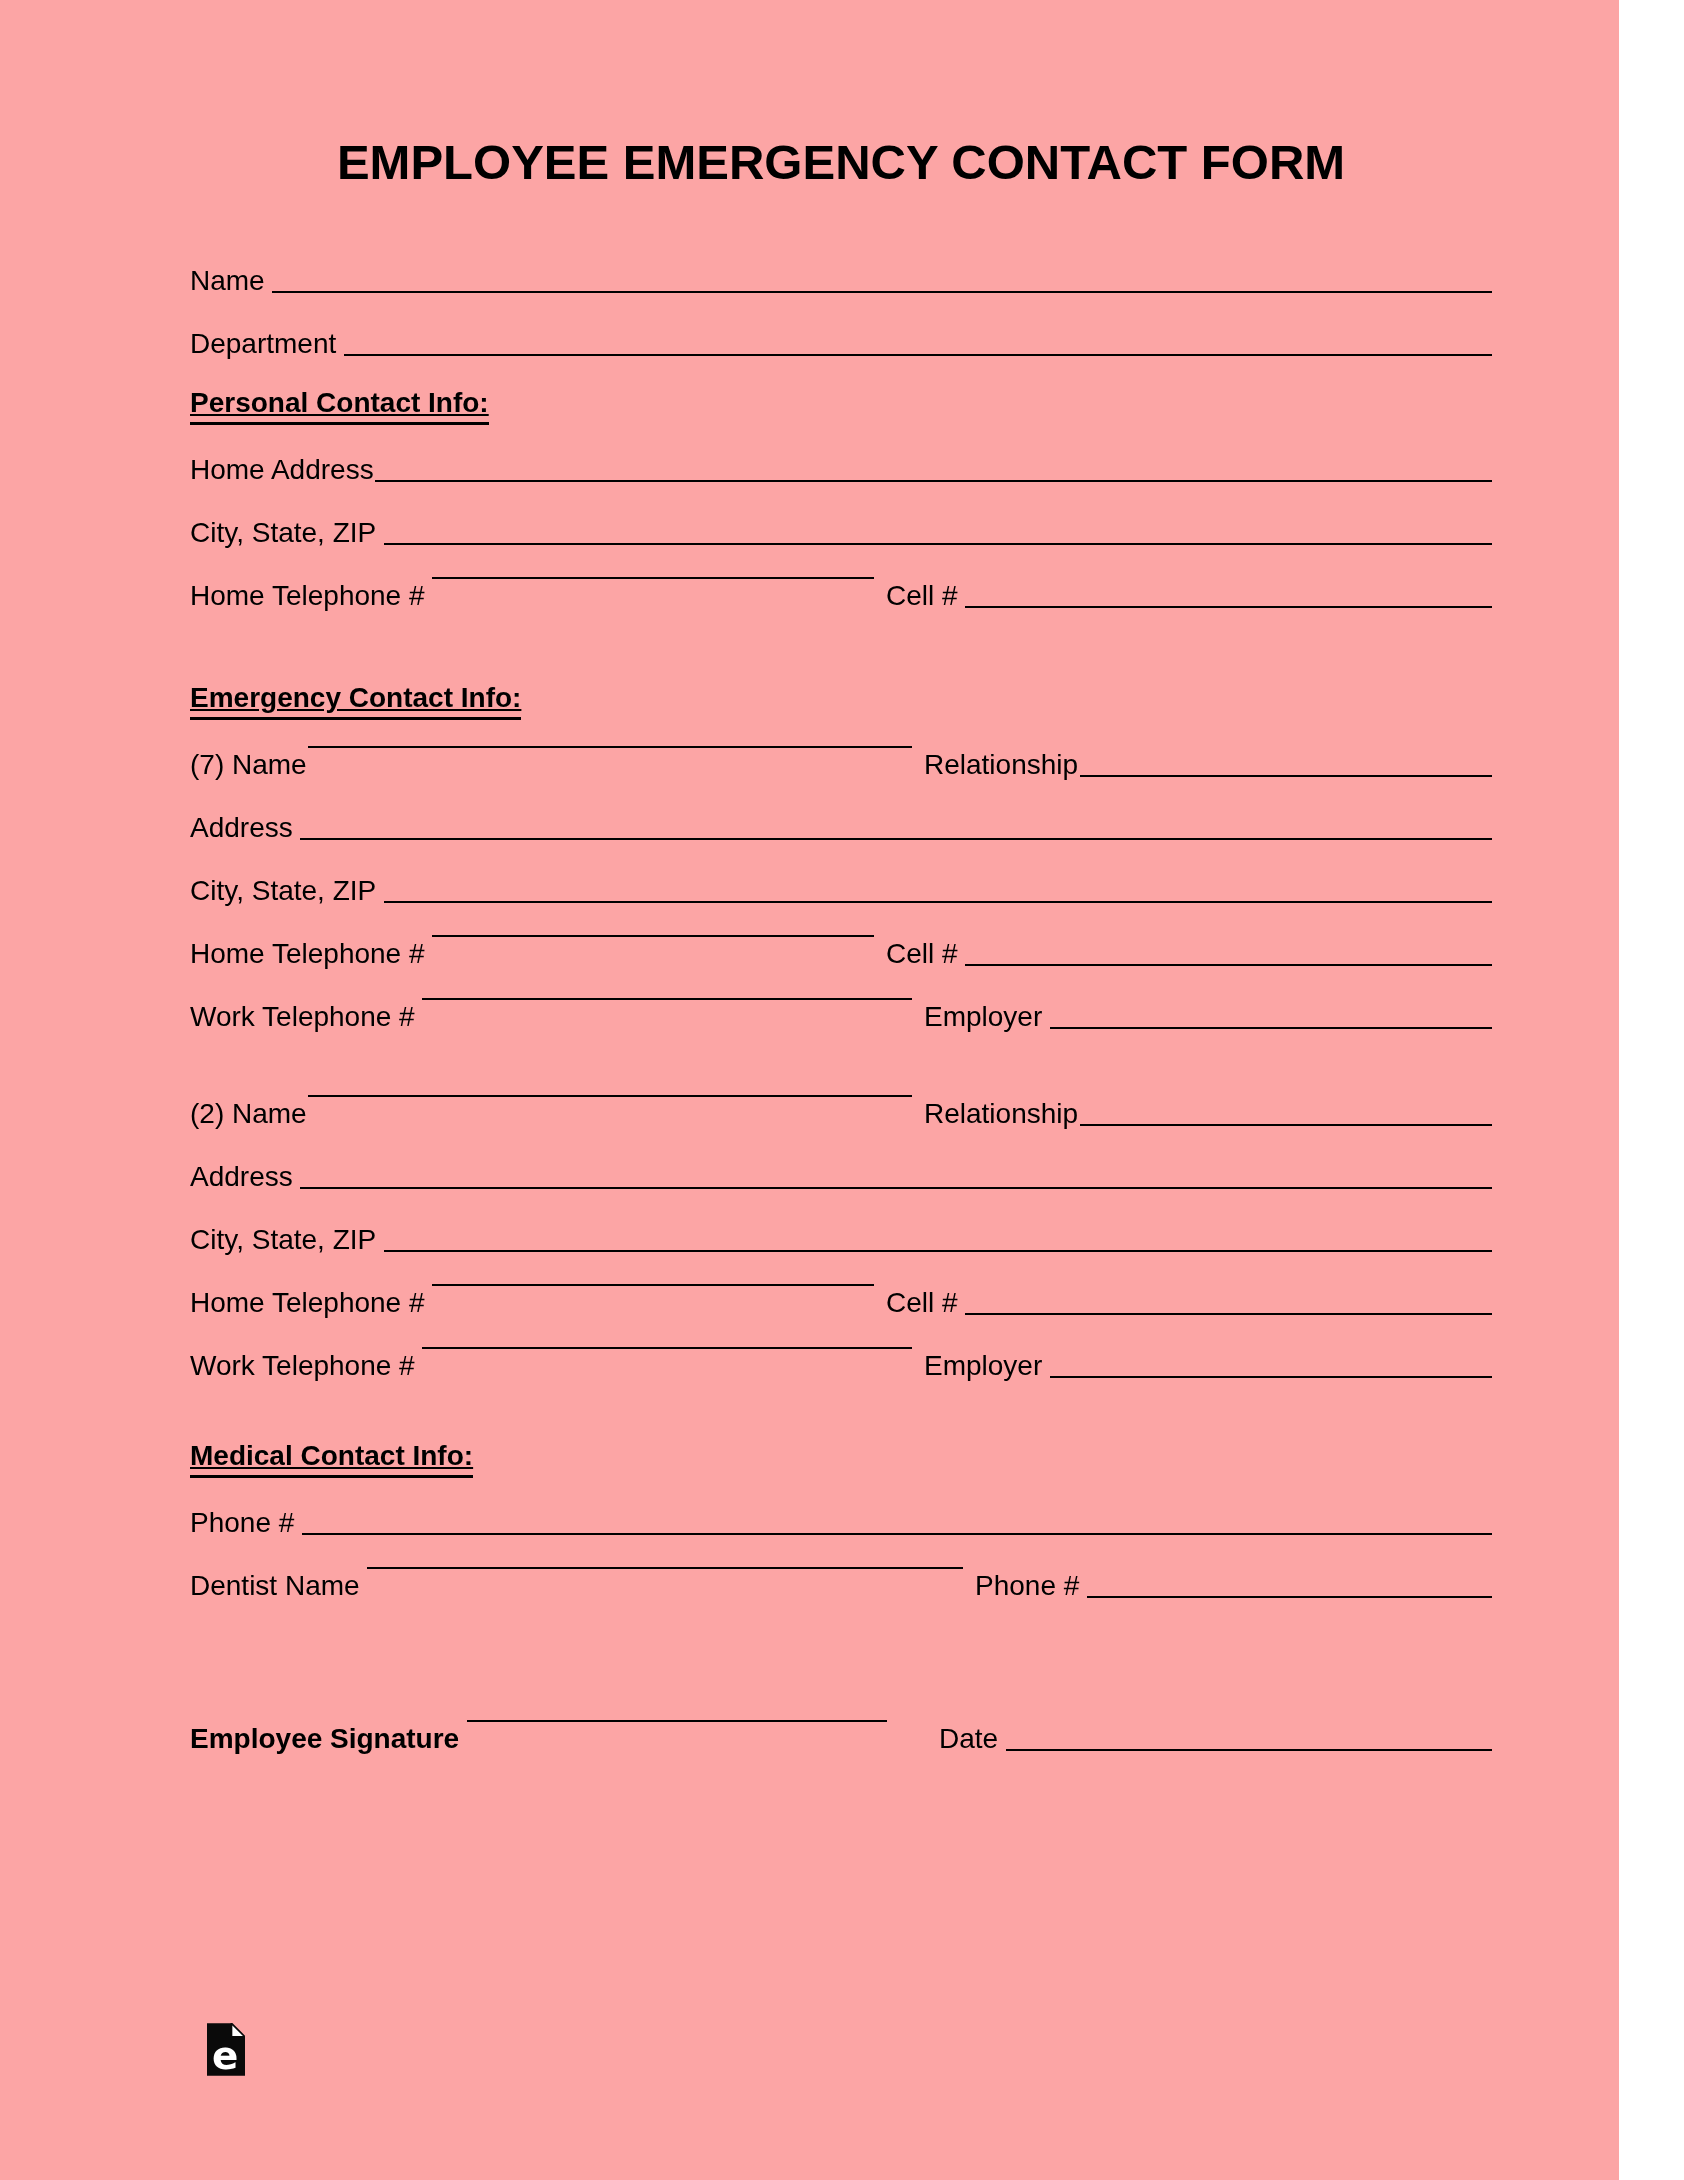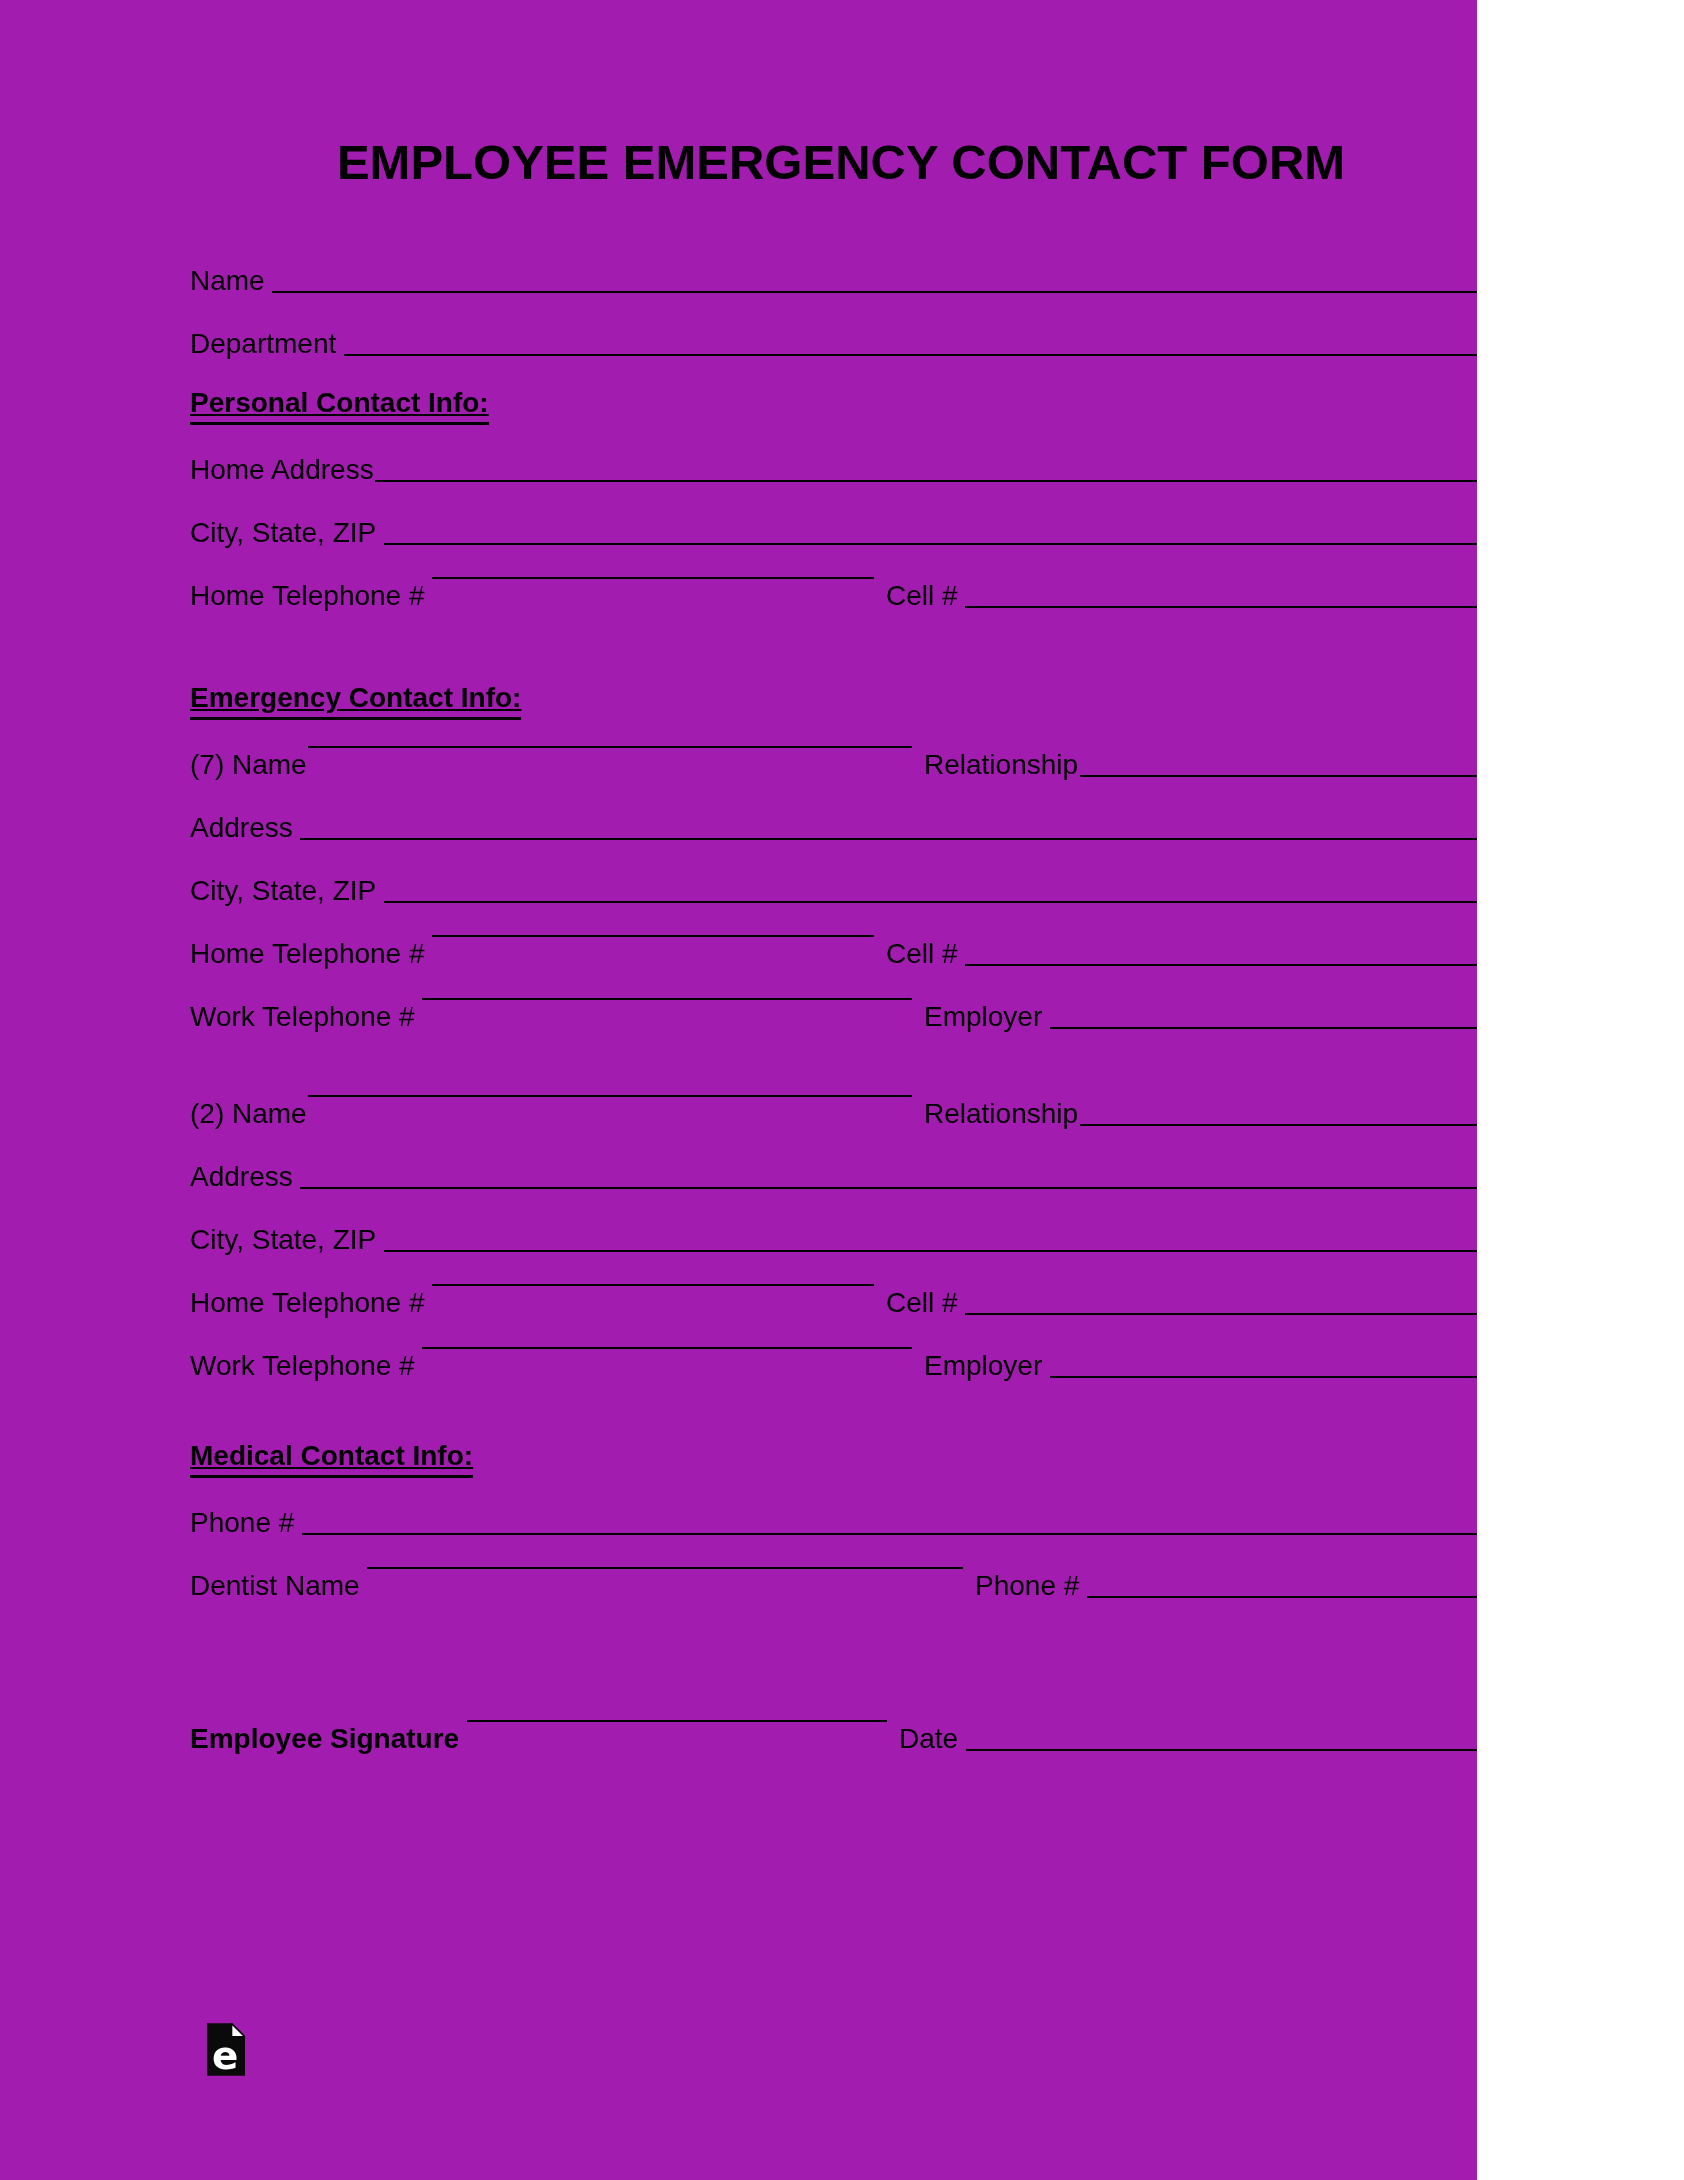--- a/index.html
+++ b/index.html
@@ -2,23 +2,23 @@
 <html style="font-size:13.6px"><head>
 <meta charset="utf-8">
 <style>
   html, body {
     margin: 0;
     padding: 0;
     background: #ffffff;
   }
   .page {
     position: relative;
-    width: 1477px;
+    width: 1619px;
     height: 2181px;
-    background: #a21caf;
+    background: #fca5a5;
     color: #000000;
     font-family: "Liberation Sans", "DejaVu Sans", sans-serif;
     overflow: hidden;
   }
   .content {
     position: absolute;
     left: 190px;
     top: 0;
     width: 1302px;
   }
@@ -90,21 +90,21 @@
     background: #ffffff;
   }
   .blank {
     display: inline-block;
     width: 294px;
     border-bottom: 2.6px solid #000000;
     height: 0.9px;
     vertical-align: -5.1px;
     margin: 0 8.5px 0 10.2px;
   }
-  .sig-row { margin-top: 90px; }
+  .sig-row { margin-top: 90px; gap: 40px; }
   .logo {
     position: absolute;
     left: 207px;
     top: 2023px;
     width: 38px;
     height: 53px;
   }
 </style>
 </head>
 <body>

